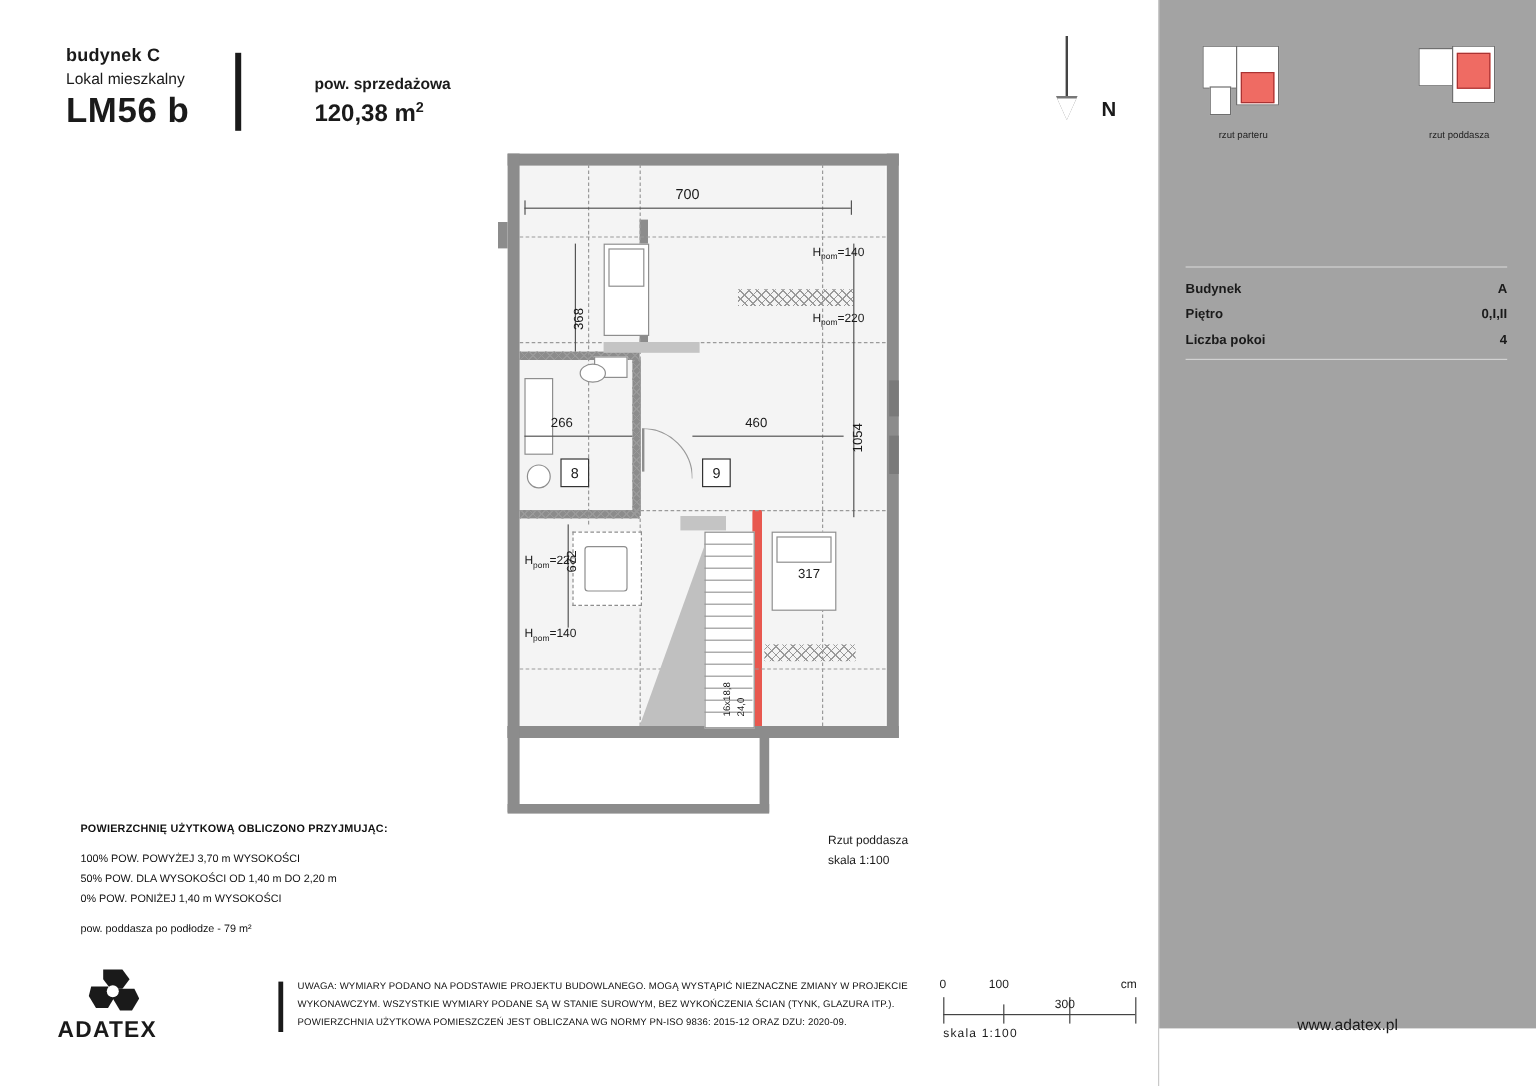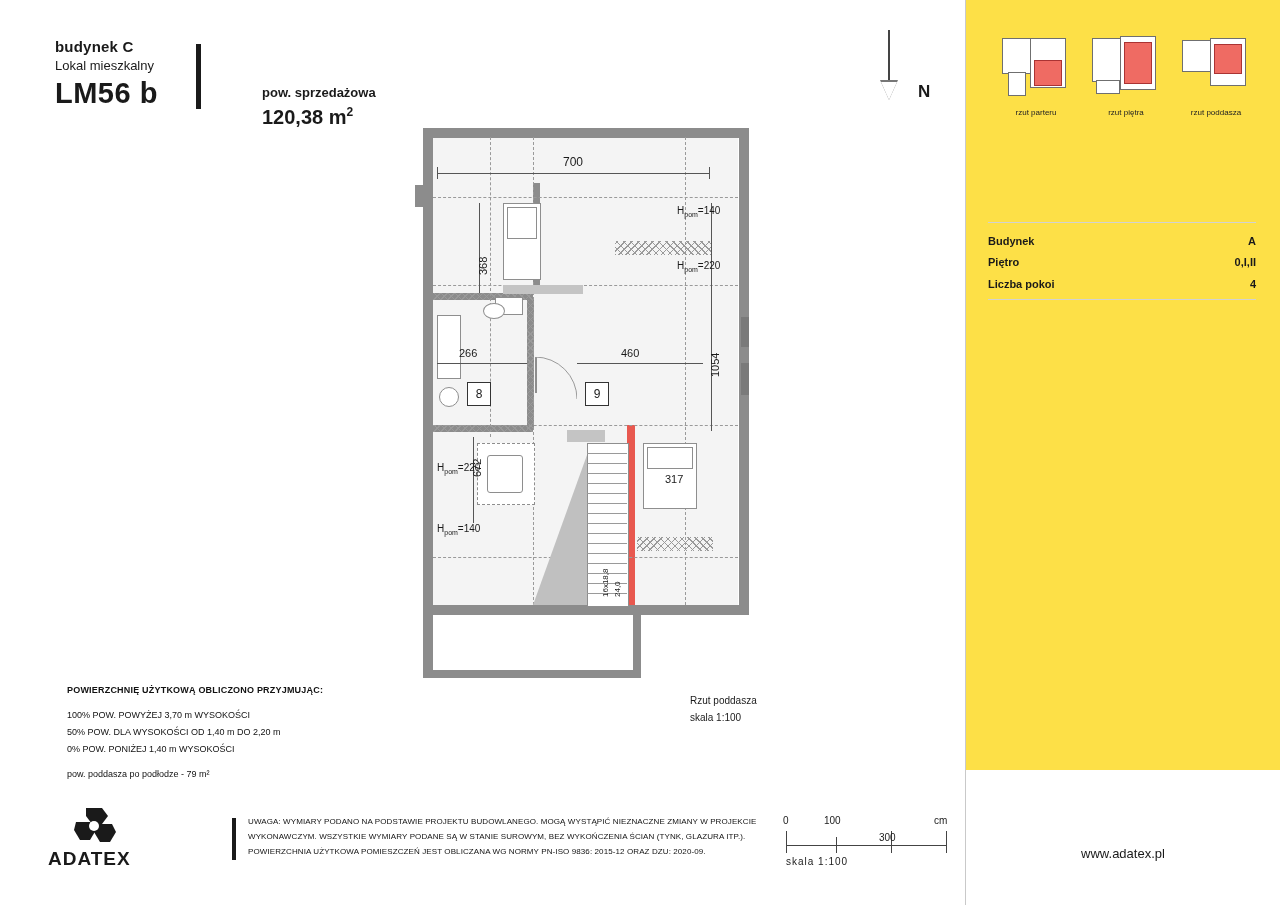--- a/index.html
+++ b/index.html
@@ -9,21 +9,21 @@
   
   .main{position:absolute;left:0;top:0;width:965px;height:892px;}
   .vdiv{position:absolute;left:965px;top:0;width:1px;height:905px;background:#c9c9c9;}
 
   
   .hdr{position:absolute;left:55px;top:38px;}
   .hdr .l1{font-size:15px;font-weight:bold;letter-spacing:.2px;}
   .hdr .l2{font-size:13px;margin-top:3px;}
   .hdr .l3{font-size:29px;font-weight:bold;margin-top:4px;letter-spacing:.5px;}
   .hbar{position:absolute;left:196px;top:44px;width:5px;height:65px;background:#1a1a1a;}
-  .hdr2{position:absolute;left:262px;top:62px;margin-top:23px;}
+  .hdr2{position:absolute;left:262px;top:62px;}
   .hdr2 .t1{font-size:13px;font-weight:bold;}
   .hdr2 .t2{font-size:20px;font-weight:bold;margin-top:5px;}
   .hdr2 .t2 sup{font-size:12px;}
 
   
   .compass{position:absolute;left:880px;top:30px;width:80px;height:80px;}
   .compass .needle{position:absolute;left:8px;top:0;width:2px;height:52px;background:#444;}
   .compass .tri{position:absolute;left:1px;top:52px;width:0;height:0;border-left:8px solid transparent;border-right:8px solid transparent;border-top:18px solid #fff;}
   .compass .trio{position:absolute;left:0px;top:50px;width:0;height:0;border-left:9px solid transparent;border-right:9px solid transparent;border-top:20px solid #777;}
   .compass .n{position:absolute;left:38px;top:52px;font-size:17px;font-weight:bold;}
@@ -62,21 +62,21 @@
   .logotxt{position:absolute;left:48px;top:848px;font-size:19px;font-weight:bold;letter-spacing:1px;}
   .fbar{position:absolute;left:232px;top:818px;width:4px;height:42px;background:#1a1a1a;}
   .fnote{position:absolute;left:248px;top:815px;font-size:8px;line-height:1.85;color:#111;letter-spacing:.1px;}
   .scalebox{position:absolute;left:786px;top:815px;width:175px;height:50px;}
   .scalebox .tick{position:absolute;width:1px;background:#444;}
   .scalebox .base{position:absolute;left:0;top:30px;height:1px;background:#444;}
   .scalebox .num{position:absolute;font-size:10px;}
   .scalebox .cap{position:absolute;left:0;top:41px;font-size:10px;letter-spacing:1px;}
 
   
-  .panel{position:absolute;left:966px;top:0;width:314px;height:770px;background:#fde047;}
+  .panel{position:absolute;left:966px;top:0;width:314px;height:857px;background:#a3a3a3;}
   .mini{position:absolute;top:32px;width:72px;height:70px;}
   .mini .box{position:absolute;border:1px solid #6f6f6f;background:#fff;}
   .mini .filled{position:absolute;background:#ef6b63;border:1px solid #a33;}
   .mini .cap{position:absolute;top:76px;width:100%;text-align:center;font-size:8px;color:#222;}
 
   .hr{position:absolute;height:1px;background:#d2d2d2;}
   .kv{position:absolute;font-size:11px;font-weight:bold;}
   .kvv{position:absolute;font-size:11px;font-weight:bold;text-align:right;}
   .url{position:absolute;left:0;top:846px;width:314px;text-align:center;font-size:13px;}
 </style>
@@ -271,27 +271,20 @@
 
   <div class="panel">
 
     <div class="mini" style="left:34px;">
       <div class="box" style="left:2px;top:6px;width:30px;height:34px;"></div>
       <div class="box" style="left:30px;top:6px;width:34px;height:48px;"></div>
       <div class="filled" style="left:34px;top:28px;width:26px;height:24px;"></div>
       <div class="box" style="left:8px;top:40px;width:16px;height:22px;"></div>
       <div class="cap">rzut parteru</div>
     </div>
-    <div class="mini" style="left:124px;">
-      <div class="box" style="left:2px;top:6px;width:30px;height:42px;"></div>
-      <div class="box" style="left:30px;top:4px;width:34px;height:52px;"></div>
-      <div class="filled" style="left:34px;top:10px;width:26px;height:40px;"></div>
-      <div class="box" style="left:6px;top:48px;width:22px;height:12px;"></div>
-      <div class="cap">rzut piętra</div>
-    </div>
     <div class="mini" style="left:214px;">
       <div class="box" style="left:2px;top:8px;width:30px;height:30px;"></div>
       <div class="box" style="left:30px;top:6px;width:34px;height:46px;"></div>
       <div class="filled" style="left:34px;top:12px;width:26px;height:28px;"></div>
       <div class="cap">rzut poddasza</div>
     </div>
 
     <div class="hr" style="left:22px;top:222px;width:268px;"></div>
     <div class="kv" style="left:22px;top:235px;">Budynek</div>
     <div class="kvv" style="left:22px;top:235px;width:268px;">A</div>

